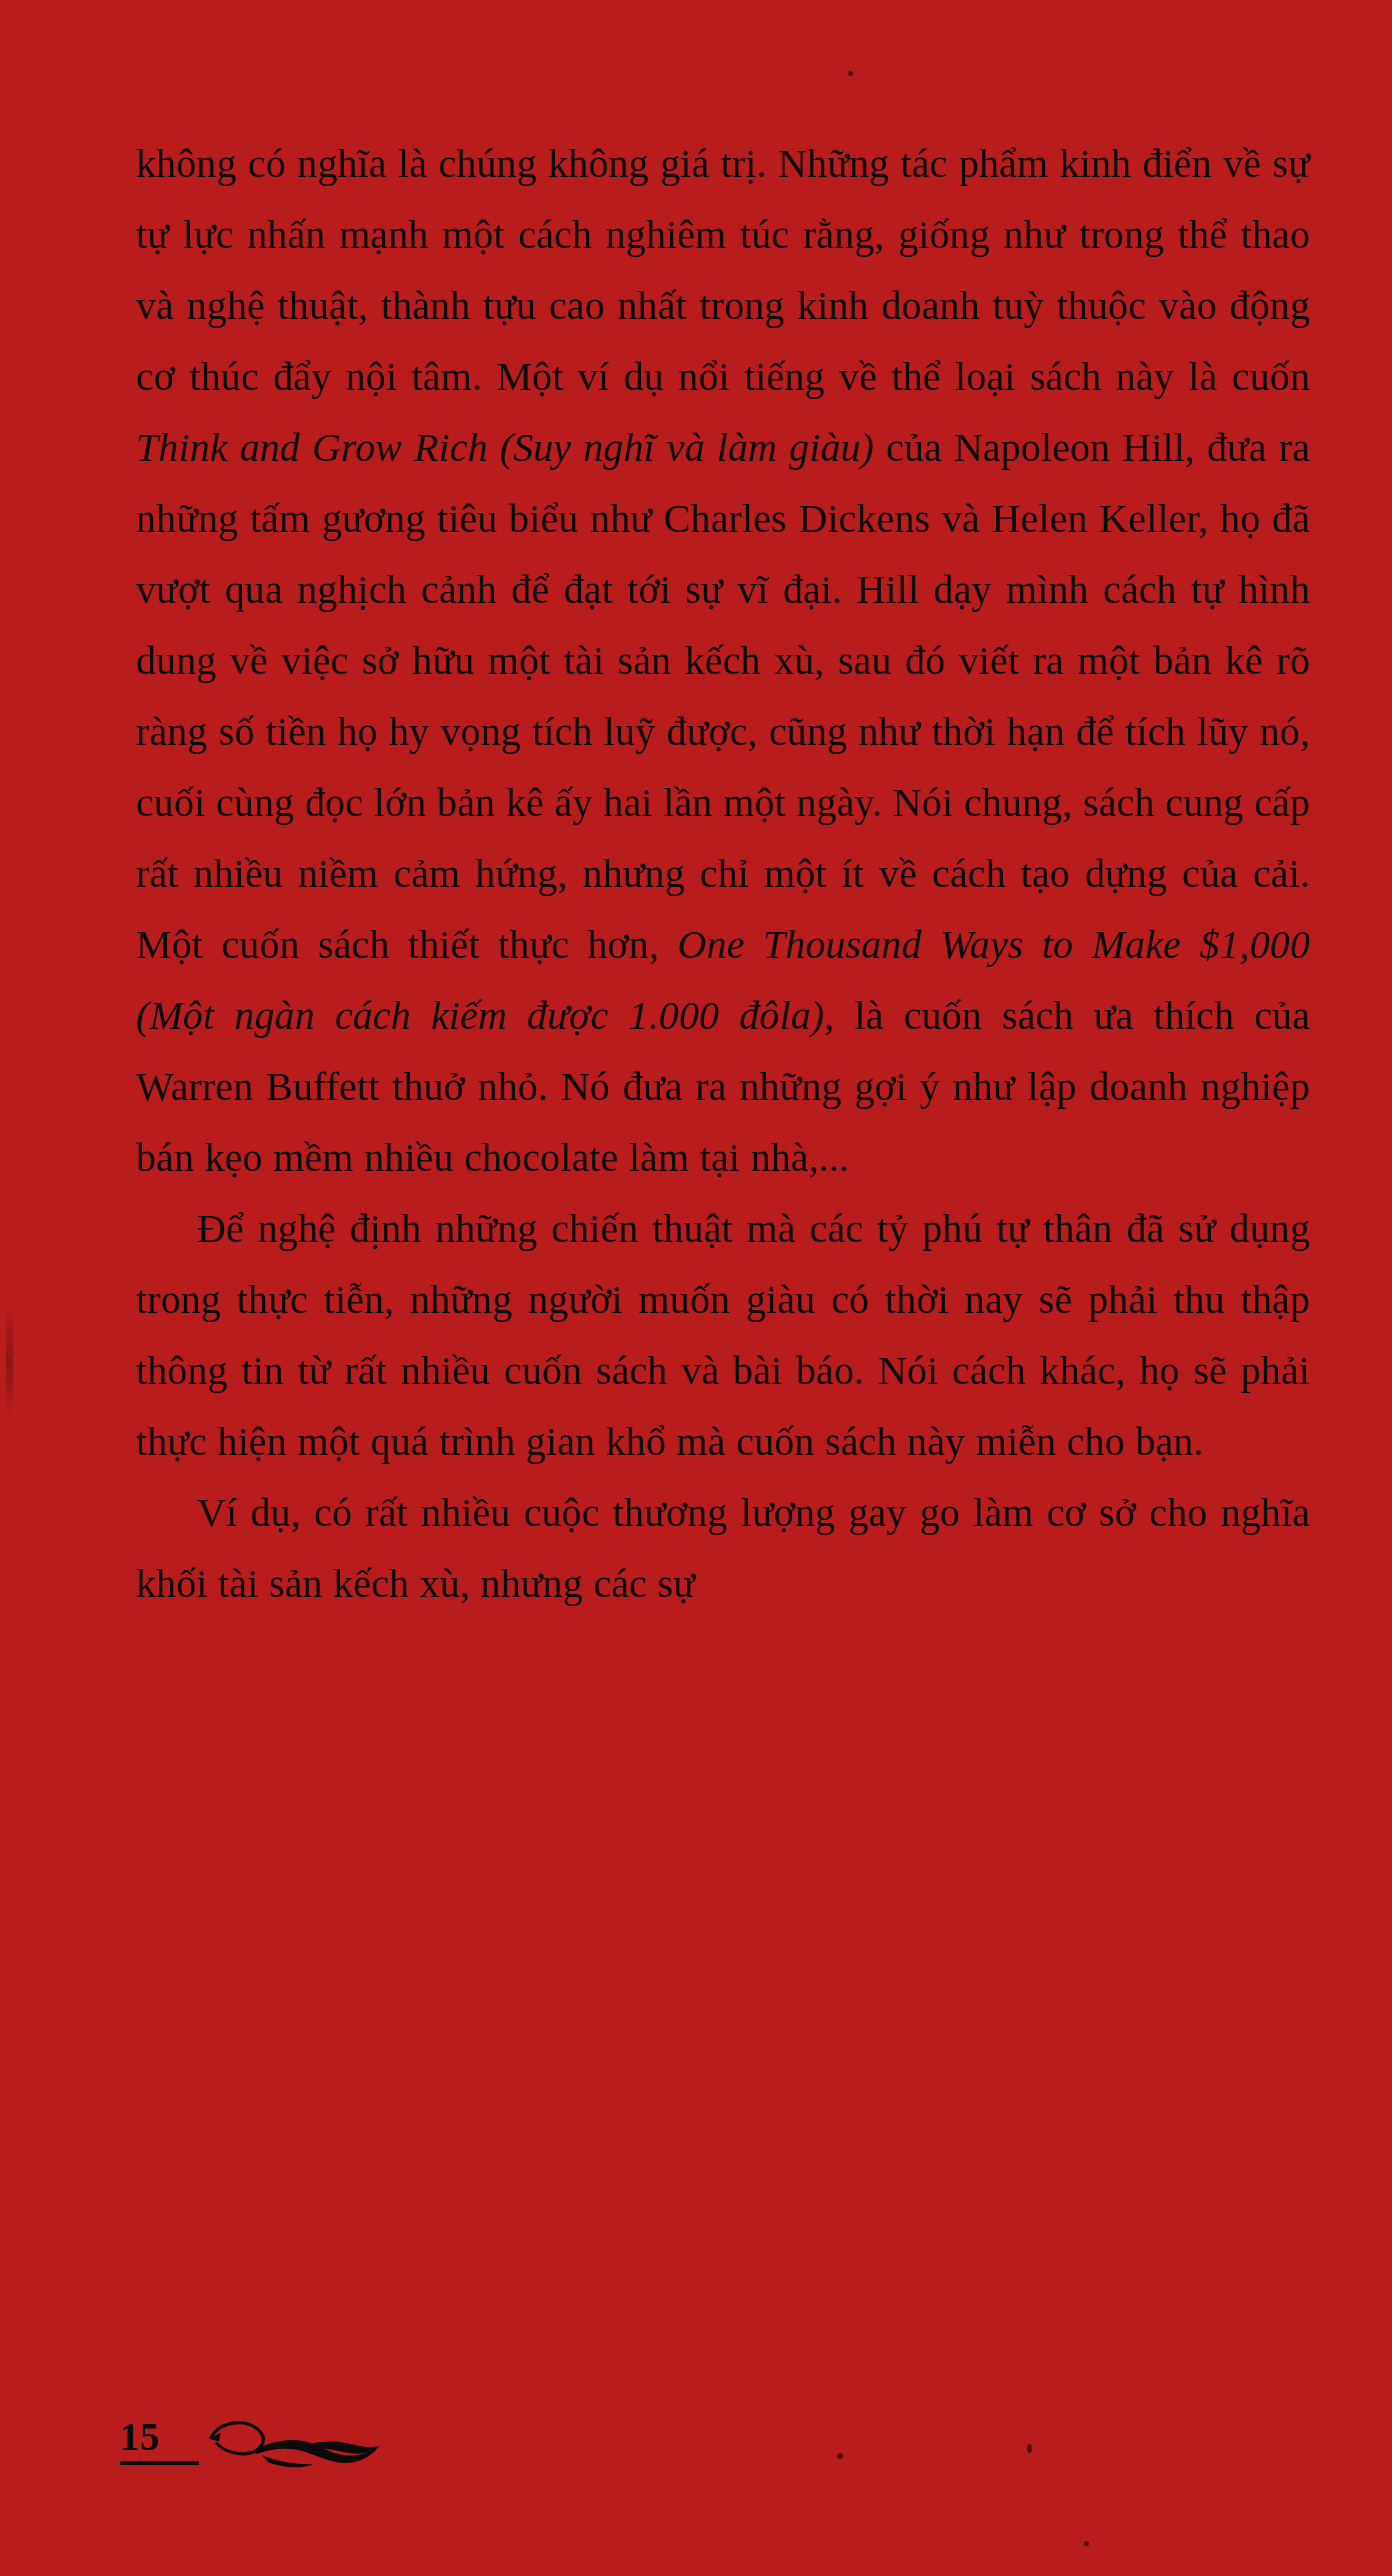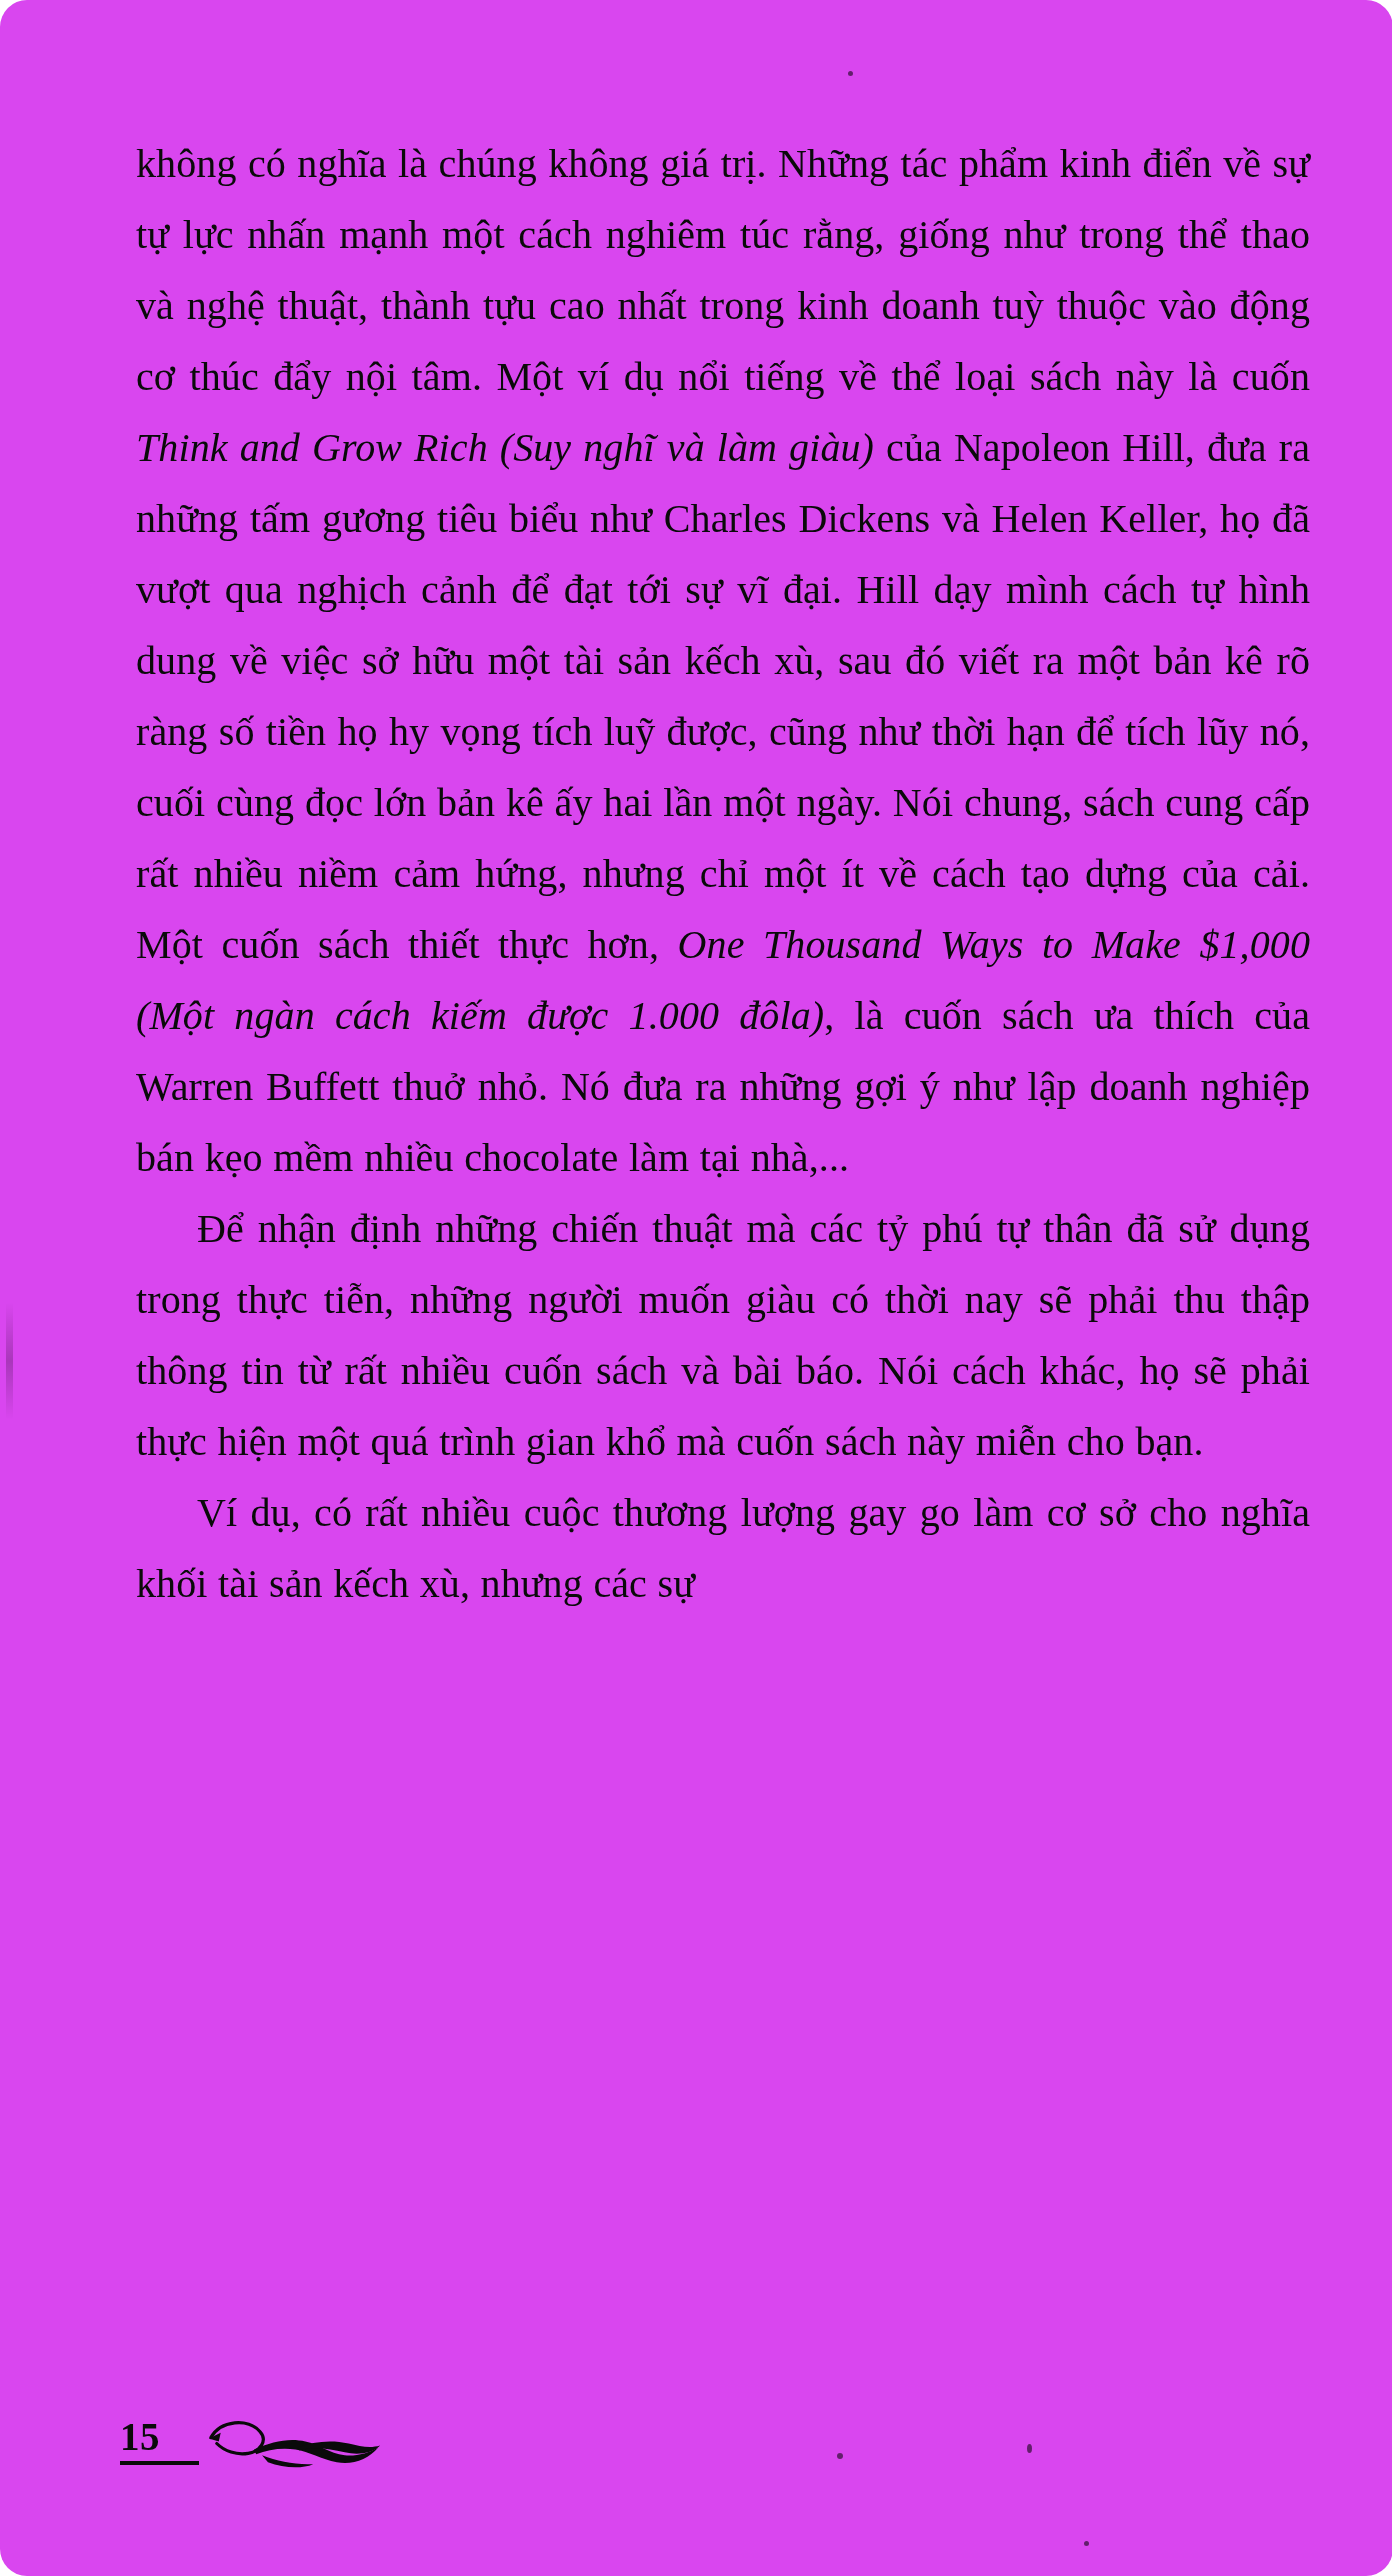--- a/index.html
+++ b/index.html
@@ -12,22 +12,21 @@
     height: 2576px;
     position: relative;
     font-family: "Liberation Serif", serif;
     color: #0a0a0a;
     overflow: hidden;
   }
 
   .page {
     position: absolute;
     inset: 0;
-    background: #d946ef;
-    border-radius: 27px;
+    background: #b91c1c;
   }
 
   .text-column {
     position: absolute;
     left: 136px;
     top: 128px;
     width: 1174px;
   }
 
   .para {
@@ -119,21 +118,21 @@
   <div class="speck s3"></div>
   <div class="speck s4"></div>
 
   <div class="text-column">
 
     <p class="para">
       <span>không có nghĩa là chúng không giá trị. Những tác phẩm kinh điển về sự tự lực nhấn mạnh một cách nghiêm túc rằng, giống như trong thể thao và nghệ thuật, thành tựu cao nhất trong kinh doanh tuỳ thuộc vào động cơ thúc đẩy nội tâm. Một ví dụ nổi tiếng về thể loại sách này là cuốn </span><span class="ital">Think and Grow Rich (Suy nghĩ và làm giàu)</span><span> của Napoleon Hill, đưa ra những tấm gương tiêu biểu như Charles Dickens và Helen Keller, họ đã vượt qua nghịch cảnh để đạt tới sự vĩ đại. Hill dạy mình cách tự hình dung về việc sở hữu một tài sản kếch xù, sau đó viết ra một bản kê rõ ràng số tiền họ hy vọng tích luỹ được, cũng như thời hạn để tích lũy nó, cuối cùng đọc lớn bản kê ấy hai lần một ngày. Nói chung, sách cung cấp rất nhiều niềm cảm hứng, nhưng chỉ một ít về cách tạo dựng của cải. Một cuốn sách thiết thực hơn, </span><span class="ital">One Thousand Ways to Make $1,000 (Một ngàn cách kiếm được 1.000 đôla)</span><span>, là cuốn sách ưa thích của Warren Buffett thuở nhỏ. Nó đưa ra những gợi ý như lập doanh nghiệp bán kẹo mềm nhiều chocolate làm tại nhà,...</span>
     </p>
 
     <p class="para indent">
-      <span>Để nhận định những chiến thuật mà các tỷ phú tự thân đã sử dụng trong thực tiễn, những người muốn giàu có thời nay sẽ phải thu thập thông tin từ rất nhiều cuốn sách và bài báo. Nói cách khác, họ sẽ phải thực hiện một quá trình gian khổ mà cuốn sách này miễn cho bạn.</span>
+      <span>Để nghệ định những chiến thuật mà các tỷ phú tự thân đã sử dụng trong thực tiễn, những người muốn giàu có thời nay sẽ phải thu thập thông tin từ rất nhiều cuốn sách và bài báo. Nói cách khác, họ sẽ phải thực hiện một quá trình gian khổ mà cuốn sách này miễn cho bạn.</span>
     </p>
 
     <p class="para indent">
       <span>Ví dụ, có rất nhiều cuộc thương lượng gay go làm cơ sở cho nghĩa khối tài sản kếch xù, nhưng các sự</span>
     </p>
 
   </div>
 
   <div class="footer">
     <div class="page-number">15</div>

